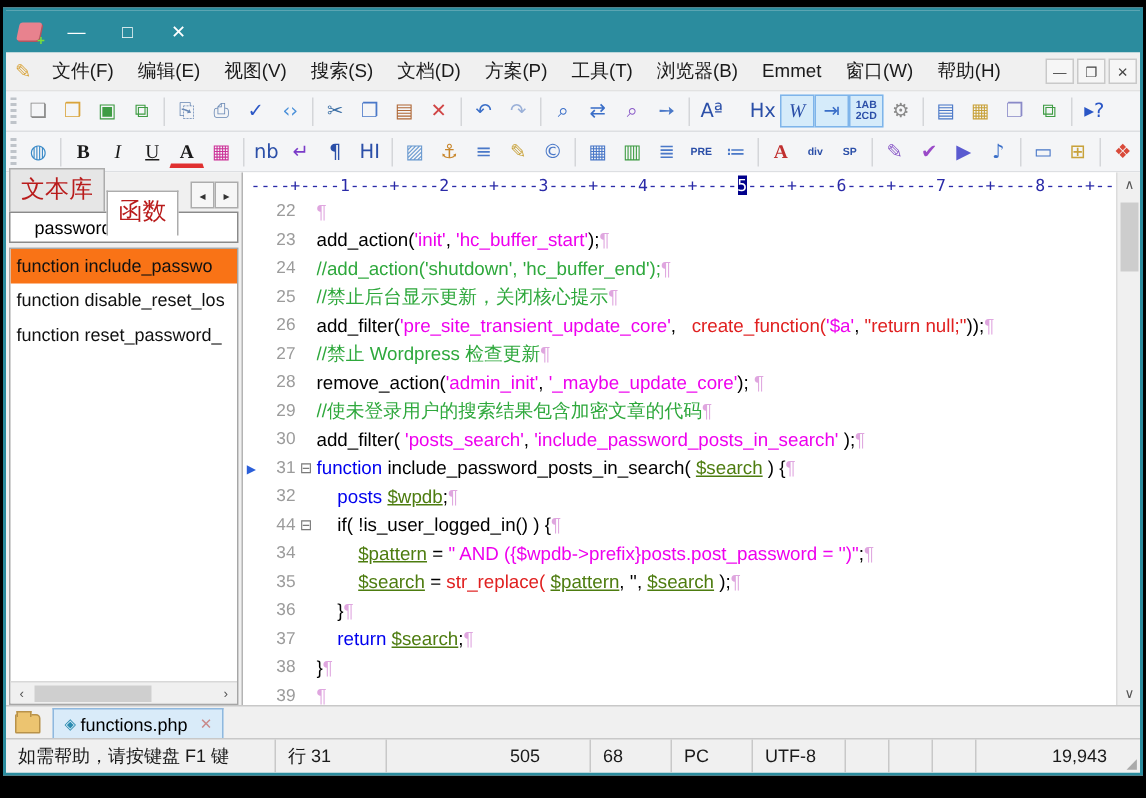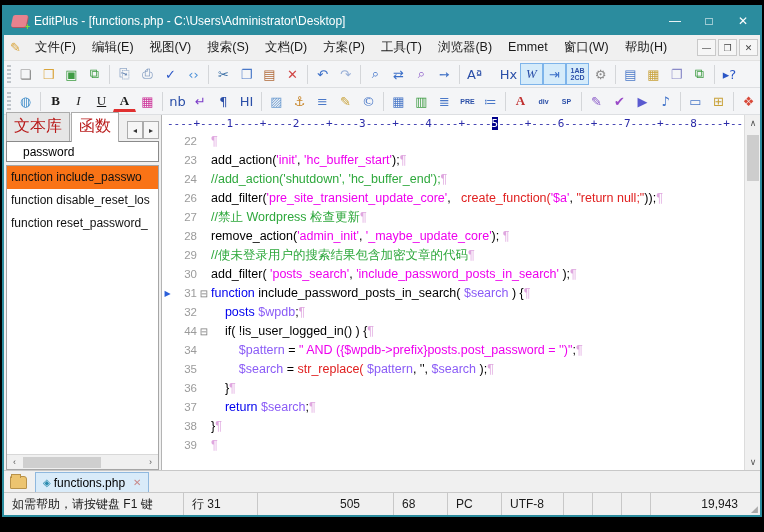--- a/index.html
+++ b/index.html
@@ -32,21 +32,21 @@
   .tb-btn.ic-ured { font-family:"Liberation Serif",serif; font-weight:bold; border-bottom:3px solid #E03030; height:20px; margin-top:2px; }
   .tb-sep { width:1px; height:19px; background:#D4D6D9; margin:0 3px; }
 
   
   .main { flex:1; display:flex; min-height:0; background:#fff; }
 
   
   .sidebar { width:158px; border-right:1px solid #B4B4B4; background:#F0F0F0; display:flex; flex-direction:column; padding:2px 2px 0 2px; }
   .side-tabs { display:flex; align-items:flex-end; height:24px; }
   .side-tab { font-size:16px; padding:3px 7px 4px 7px; border:1px solid #ACACAC; border-bottom:none; background:#E6E6E6; margin-right:1px; color:#b91c1c; font-family:Liberation Mono, monospace; }
-  .side-tab.active { background:#fff; position:relative; top:1px; padding-bottom:5px; }
+  .side-tab.active { background:#fff; position:relative; top:16px; padding-bottom:5px; }
   .side-tab-arrows { margin-left:auto; display:flex; margin-bottom:2px; }
   .side-arrow { width:16px; height:18px; border:1px solid #ACACAC; background:#F6F6F6; font-size:8px; color:#333; display:flex; align-items:center; justify-content:center; }
   .side-search { height:21px; border:1px solid #8A8A8A; font-size:12px; padding:0 16px; margin-top:0; font-family:inherit; width:100%; }
   .side-list { flex:1; border:1px solid #A6A6A6; background:#fff; margin-top:3px; display:flex; flex-direction:column; overflow:hidden; }
   .side-item { height:23px; line-height:23px; font-size:12px; padding-left:4px; white-space:nowrap; overflow:hidden; color:#111; }
   .side-item.selected { background:#f97316; }
   .side-list-fill { flex:1; }
   .side-hscroll { height:15px; background:#F0F0F0; border-top:1px solid #D8D8D8; display:flex; align-items:center; }
   .scroll-arrow { width:15px; height:15px; display:flex; align-items:center; justify-content:center; font-size:9px; color:#555; }
   .side-hthumb { width:78px; height:11px; background:#CFCFCF; margin-left:1px; }
@@ -55,21 +55,21 @@
   .editor { flex:1; background:#fff; display:flex; flex-direction:column; overflow:hidden; position:relative; }
   .ruler { height:17px; font-family:"DejaVu Sans Mono",monospace; font-size:11px; color:#2B2BA8; white-space:pre; overflow:hidden; padding-left:5px; line-height:17px; }
   .ruler .hl { background:#00008B; color:#fff; }
   .code-area { flex:1; overflow:hidden; }
   .code-line { display:flex; height:19px; line-height:19px; white-space:pre; font-size:12.5px; }
   .line-marker { width:11px; text-align:center; color:#2B5FD9; font-size:8px; flex:0 0 auto; }
   .line-number { width:24px; text-align:right; color:#9B9B9B; font-size:11.5px; flex:0 0 auto; }
   .line-fold { width:14px; text-align:center; color:#7A7A7A; font-size:10px; flex:0 0 auto; }
   .line-code { flex:1; overflow:hidden; color:#000; }
   .tk-d { color:#000000; } .tk-s { color:#EE00EE; } .tk-c { color:#2EA83C; }
-  .tk-k { color:#0000EE; } .tk-v { color:#8b5cf6; } .tk-f { color:#E02020; }
+  .tk-k { color:#0000EE; } .tk-v { color:#4d7c0f;text-decoration:underline; } .tk-f { color:#E02020; }
   .pilcrow { color:#DFA6DF; }
 
   
   .vscroll { width:16px; background:#F0F0F0; border-left:1px solid #DCDCDC; position:relative; flex:0 0 auto; }
   .vscroll .scroll-arrow { width:16px; height:16px; }
   .vscroll .down { position:absolute; bottom:0; }
   .vthumb { position:absolute; top:20px; left:2px; width:12px; height:46px; background:#CDCDCD; }
 
   
   .tabbar { height:22px; background:#F0F0F0; border-top:1px solid #C8C8C8; display:flex; align-items:flex-end; padding-left:6px; flex:0 0 auto; }
@@ -88,21 +88,20 @@
   .st-10 { flex:1; justify-content:flex-end; border-right:none; }
   .resize-grip { width:14px; display:flex; align-items:flex-end; justify-content:flex-end; color:#AAA; font-size:9px; padding:0 2px 1px 0; }
 </style>
 </head>
 <body>
 
 <div class="window">
 
   <div class="titlebar">
     <span class="app-icon"></span>
-    <span class="title-text">EditPlus - [functions.php - C:\Users\Administrator\Desktop]</span>
     <span class="win-btn">—</span>
     <span class="win-btn">□</span>
     <span class="win-btn">✕</span>
   </div>
 
   <div class="menubar">
     <span class="menu-doc-icon">✎</span>
     <span><button class="menu-item">文件(F)</button><button class="menu-item">编辑(E)</button><button class="menu-item">视图(V)</button><button class="menu-item">搜索(S)</button><button class="menu-item">文档(D)</button><button class="menu-item">方案(P)</button><button class="menu-item">工具(T)</button><button class="menu-item">浏览器(B)</button><button class="menu-item">Emmet</button><button class="menu-item">窗口(W)</button><button class="menu-item">帮助(H)</button></span>
     <span class="menu-spacer"></span>
     <span class="mdi-btn">—</span>
@@ -223,20 +222,21 @@
         </div>
       </div>
     </div>
 
     <div class="editor">
       <div class="ruler"><span>----+----1----+----2----+----3----+----4----+----</span><span class="hl">5</span><span>----+----6----+----7----+----8----+--</span></div>
       <div class="code-area">
           <div class="code-line"><span class="line-marker"></span><span class="line-number">22</span><span class="line-fold"></span><span class="line-code"><span class="pilcrow">¶</span></span></div>
           <div class="code-line"><span class="line-marker"></span><span class="line-number">23</span><span class="line-fold"></span><span class="line-code"><span class="tk-d">add_action(</span><span class="tk-s">'init'</span><span class="tk-d">, </span><span class="tk-s">'hc_buffer_start'</span><span class="tk-d">);</span><span class="pilcrow">¶</span></span></div>
           <div class="code-line"><span class="line-marker"></span><span class="line-number">24</span><span class="line-fold"></span><span class="line-code"><span class="tk-c">//add_action('shutdown', 'hc_buffer_end');</span><span class="pilcrow">¶</span></span></div>
+          <div class="code-line"><span class="line-marker"></span><span class="line-number">25</span><span class="line-fold"></span><span class="line-code"><span class="tk-c">//禁止后台显示更新，关闭核心提示</span><span class="pilcrow">¶</span></span></div>
           <div class="code-line"><span class="line-marker"></span><span class="line-number">26</span><span class="line-fold"></span><span class="line-code"><span class="tk-d">add_filter(</span><span class="tk-s">'pre_site_transient_update_core'</span><span class="tk-d">,   </span><span class="tk-f">create_function(</span><span class="tk-s">'$a'</span><span class="tk-d">, </span><span class="tk-f">"return null;"</span><span class="tk-d">));</span><span class="pilcrow">¶</span></span></div>
           <div class="code-line"><span class="line-marker"></span><span class="line-number">27</span><span class="line-fold"></span><span class="line-code"><span class="tk-c">//禁止 Wordpress 检查更新</span><span class="pilcrow">¶</span></span></div>
           <div class="code-line"><span class="line-marker"></span><span class="line-number">28</span><span class="line-fold"></span><span class="line-code"><span class="tk-d">remove_action(</span><span class="tk-s">'admin_init'</span><span class="tk-d">, </span><span class="tk-s">'_maybe_update_core'</span><span class="tk-d">); </span><span class="pilcrow">¶</span></span></div>
           <div class="code-line"><span class="line-marker"></span><span class="line-number">29</span><span class="line-fold"></span><span class="line-code"><span class="tk-c">//使未登录用户的搜索结果包含加密文章的代码</span><span class="pilcrow">¶</span></span></div>
           <div class="code-line"><span class="line-marker"></span><span class="line-number">30</span><span class="line-fold"></span><span class="line-code"><span class="tk-d">add_filter( </span><span class="tk-s">'posts_search'</span><span class="tk-d">, </span><span class="tk-s">'include_password_posts_in_search'</span><span class="tk-d"> );</span><span class="pilcrow">¶</span></span></div>
           <div class="code-line"><span class="line-marker">▶</span><span class="line-number">31</span><span class="line-fold">⊟</span><span class="line-code"><span class="tk-k">function</span><span class="tk-d"> include_password_posts_in_search( </span><span class="tk-v">$search</span><span class="tk-d"> ) {</span><span class="pilcrow">¶</span></span></div>
           <div class="code-line"><span class="line-marker"></span><span class="line-number">32</span><span class="line-fold"></span><span class="line-code"><span class="tk-d">    </span><span class="tk-k">posts</span><span class="tk-d"> </span><span class="tk-v">$wpdb</span><span class="tk-d">;</span><span class="pilcrow">¶</span></span></div>
           <div class="code-line"><span class="line-marker"></span><span class="line-number">44</span><span class="line-fold">⊟</span><span class="line-code"><span class="tk-d">    if( !is_user_logged_in() ) {</span><span class="pilcrow">¶</span></span></div>
           <div class="code-line"><span class="line-marker"></span><span class="line-number">34</span><span class="line-fold"></span><span class="line-code"><span class="tk-d">        </span><span class="tk-v">$pattern</span><span class="tk-d"> = </span><span class="tk-s">" AND ({$wpdb-&gt;prefix}posts.post_password = '')"</span><span class="tk-d">;</span><span class="pilcrow">¶</span></span></div>
           <div class="code-line"><span class="line-marker"></span><span class="line-number">35</span><span class="line-fold"></span><span class="line-code"><span class="tk-d">        </span><span class="tk-v">$search</span><span class="tk-d"> = </span><span class="tk-f">str_replace(</span><span class="tk-d"> </span><span class="tk-v">$pattern</span><span class="tk-d">, '', </span><span class="tk-v">$search</span><span class="tk-d"> );</span><span class="pilcrow">¶</span></span></div>

